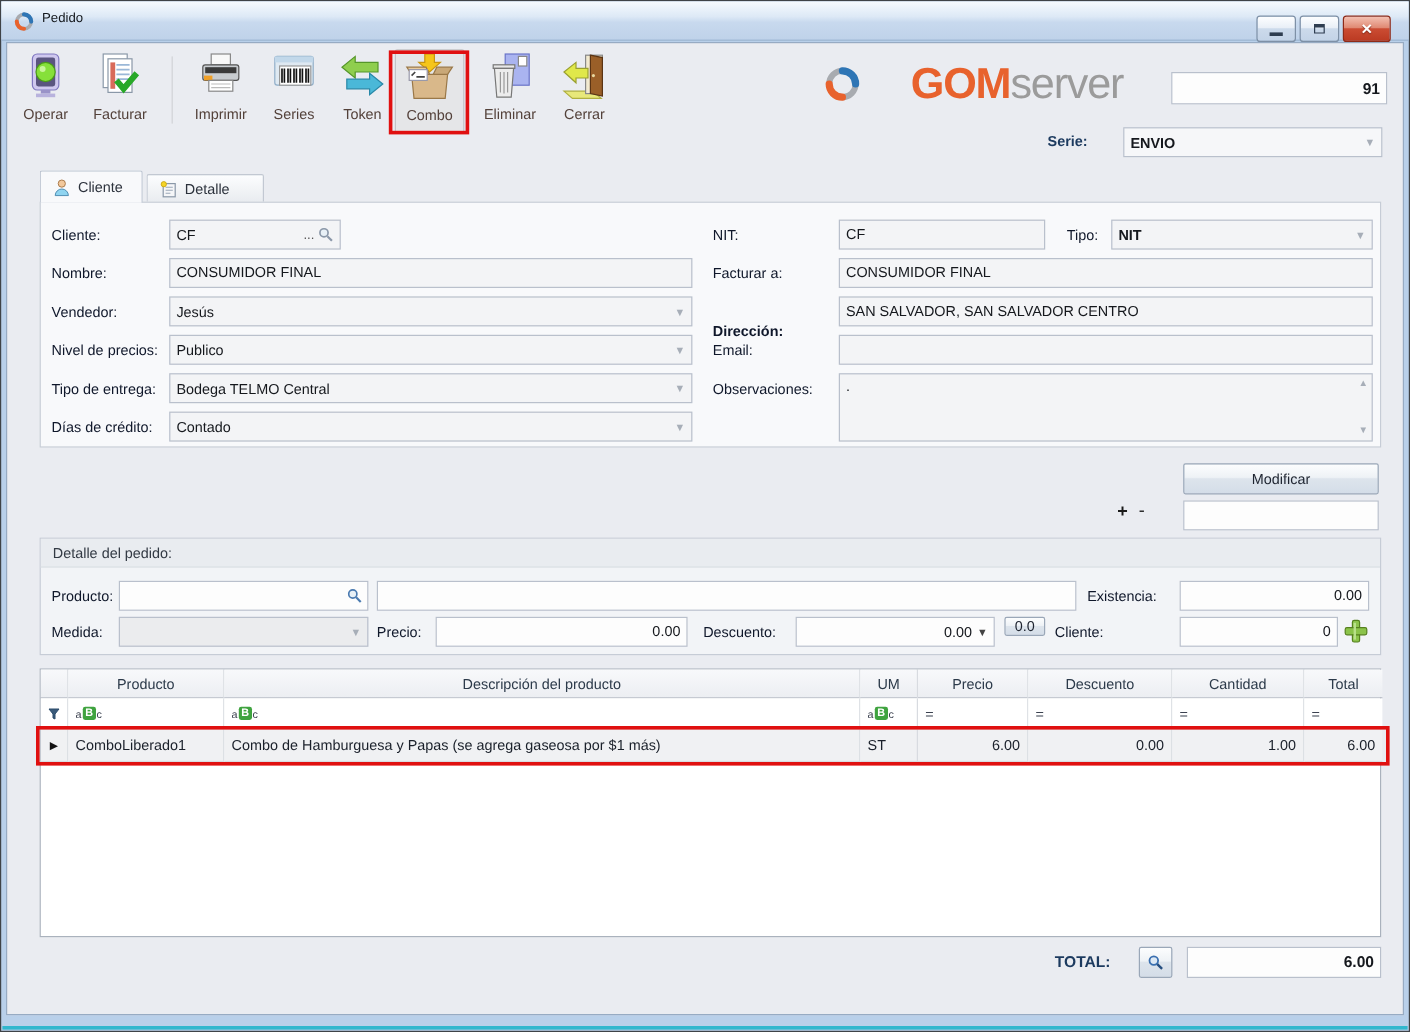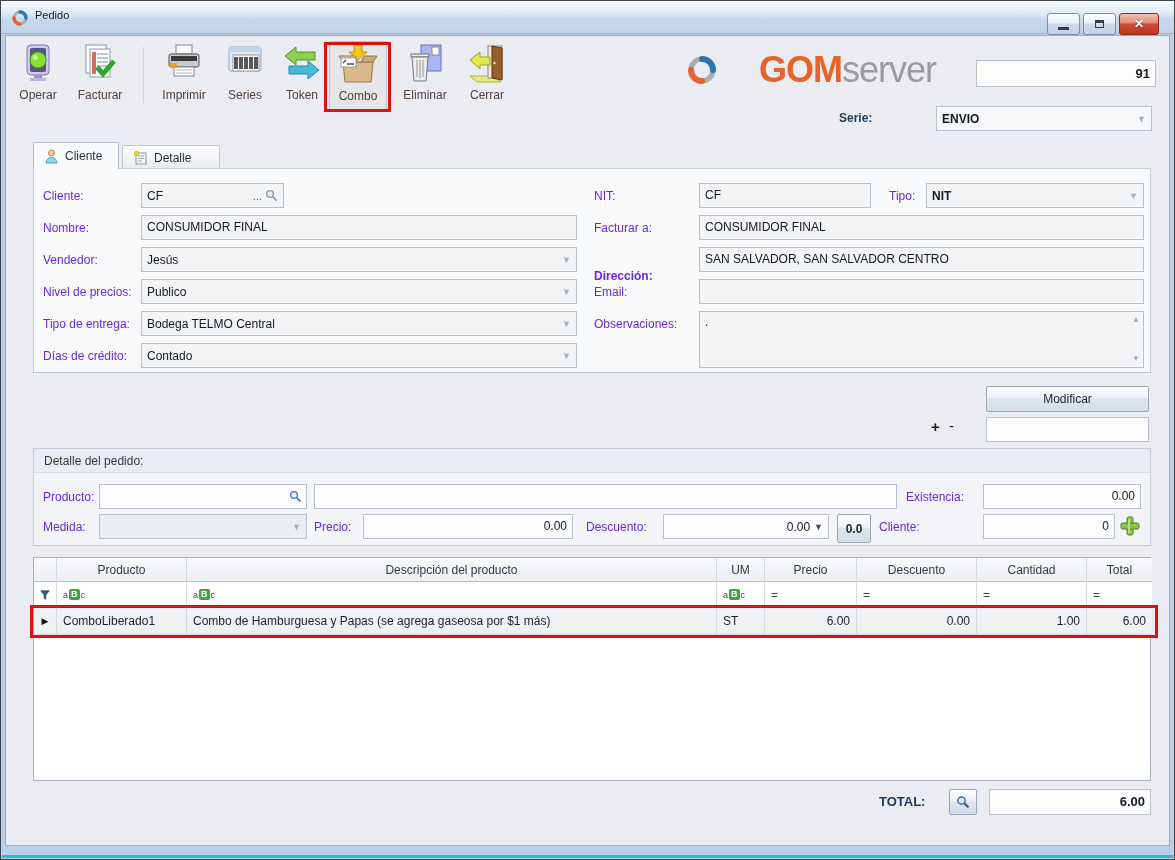--- a/index.html
+++ b/index.html
@@ -34,21 +34,21 @@
   .tbtn .tlabel{font-size:12px;color:#53413a;margin-top:3px;white-space:nowrap;}
   .tbtn.hot{background:#e5e6e8;border:1px solid #c2c3c6;border-radius:2px;}
   .tsep{position:absolute;top:46px;left:142px;width:1px;height:56px;background:#d2d3d6;}
   .annotation{position:absolute;border:3px solid #e01010;pointer-events:none;z-index:50;}
   
   .brand{position:absolute;top:48px;left:684px;display:flex;align-items:center;}
   .brand-text{font-size:36px;letter-spacing:-1px;margin-left:6px;}
   .brand-text b{color:#e8622d;font-weight:bold;margin-left:34px;}
   .brand-text span{color:#9b9b9b;font-weight:normal;}
   
-  .lbl{position:absolute;font-size:12px;color:#6d28d9;white-space:nowrap;}
+  .lbl{position:absolute;font-size:12px;color:#0f172a;white-space:nowrap;}
   .lbl.navy{color:#1c3a5f;font-weight:bold;}
   .tbx{position:absolute;height:25px;border:1px solid #b9c0cc;background:#fdfdfd;
        font:12px "Liberation Sans",sans-serif;color:#15181d;padding:0 5px;}
   .tbx.gray{background:#f3f4f6;}
   .tbx.num{text-align:right;}
   .tbx.bold{font-weight:bold;}
   .combo{position:absolute;height:25px;border:1px solid #b9c0cc;background:#f3f4f6;
        font-size:12px;color:#15181d;display:flex;align-items:center;padding:0 5px;}
   .combo .cval{flex:1;white-space:nowrap;overflow:hidden;}
   .combo .arrow{color:#a7aeb8;font-size:9px;margin-left:4px;}
@@ -219,21 +219,21 @@
   <div class="brand">
     <svg width="34" height="34" viewBox="0 0 34 34">
       <circle cx="17" cy="17" r="11" fill="none" stroke="#a8abb0" stroke-width="5"></circle>
       <path d="M17 6 a11 11 0 0 1 11 11" fill="none" stroke="#2e75b5" stroke-width="6" stroke-linecap="round"></path>
       <path d="M17 28 a11 11 0 0 1 -11 -11" fill="none" stroke="#e8622d" stroke-width="6" stroke-linecap="round"></path>
     </svg>
     <span class="brand-text"><b>GOM</b><span>server</span></span>
   </div>
 
   <div class="tbx num bold" style="left:975px;top:59px;width:180px;height:27px;line-height:25px;font-size:13px;">91</div>
-  <span class="lbl navy" style="left:838px;top:110px;">Serie:</span>
+  <span class="lbl navy" style="left:872px;top:110px;">Serie:</span>
   <div class="combo" style="left:935px;top:105px;width:216px;background:#f6f7f9;">
     <span class="cval" style="font-weight:bold;">ENVIO</span>
     <span class="arrow">▼</span>
   </div>
 
   <div class="tab active" style="left:32px;width:86px;">
     <svg width="15" height="15" viewBox="0 0 15 15">
       <circle cx="7.5" cy="4" r="3" fill="#f2c89c" stroke="#a87848" stroke-width="0.8"></circle>
       <path d="M2 14 a5.5 5.5 0 0 1 11 0 Z" fill="#8fd4f0" stroke="#4a8ab0" stroke-width="0.8"></path>
     </svg>
@@ -327,21 +327,21 @@
     <span class="cval"></span>
     <span class="arrow">▼</span>
   </div>
   <span class="lbl" style="left:313px;top:519px;">Precio:</span>
   <div class="tbx num" style="left:362px;top:513px;width:210px;line-height:23px;">0.00</div>
   <span class="lbl" style="left:585px;top:519px;">Descuento:</span>
   <div class="combo" style="left:662px;top:513px;width:166px;background:#fdfdfd;">
     <span class="cval" style="text-align:right;">0.00</span>
     <span class="arrow" style="color:#444;">▼</span>
   </div>
-  <div class="btn" style="left:836px;top:513px;width:34px;height:29px;font-weight:bold;">0.0</div>
+  <div class="btn" style="left:836px;top:513px;width:34px;height:16px;font-weight:normal;">0.0</div>
   <span class="lbl" style="left:878px;top:519px;">Cliente:</span>
   <div class="tbx num" style="left:982px;top:513px;width:132px;line-height:23px;">0</div>
   <svg style="position:absolute;left:1118px;top:514px;" width="22" height="22" viewBox="0 0 22 22">
     <rect x="8" y="2" width="6" height="18" rx="1.5" fill="#8bc34a" stroke="#55801e"></rect>
     <rect x="2" y="8" width="18" height="6" rx="1.5" fill="#8bc34a" stroke="#55801e"></rect>
     <rect x="9" y="4" width="2" height="14" fill="#b8e08a"></rect>
   </svg>
 
   <div class="grid">
     <div class="grow ghead">

